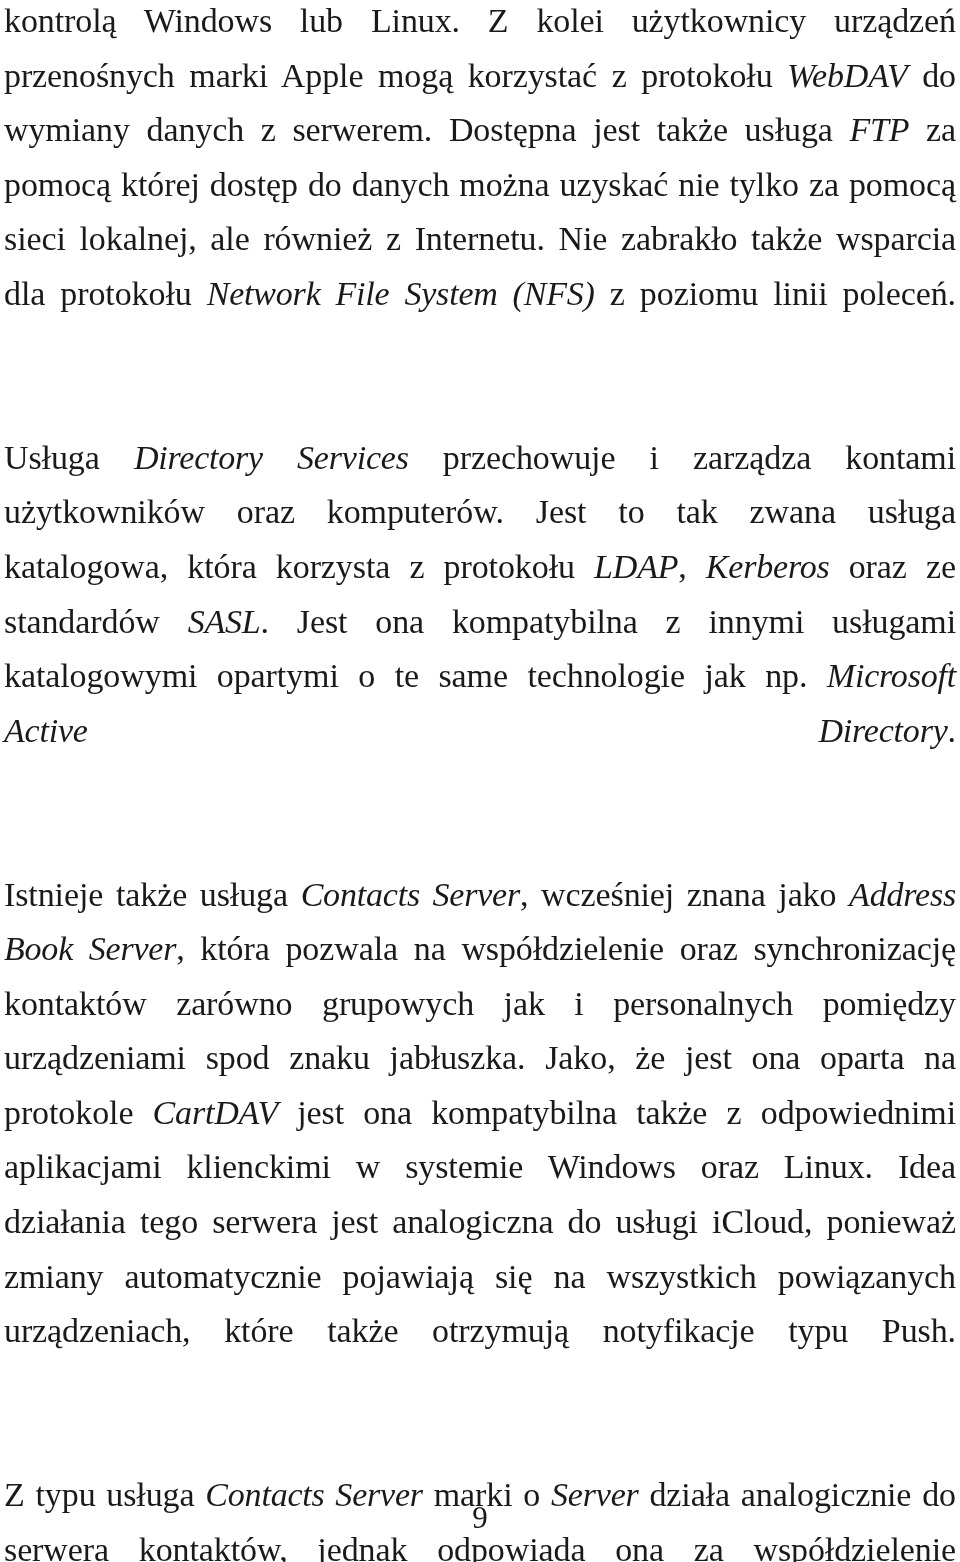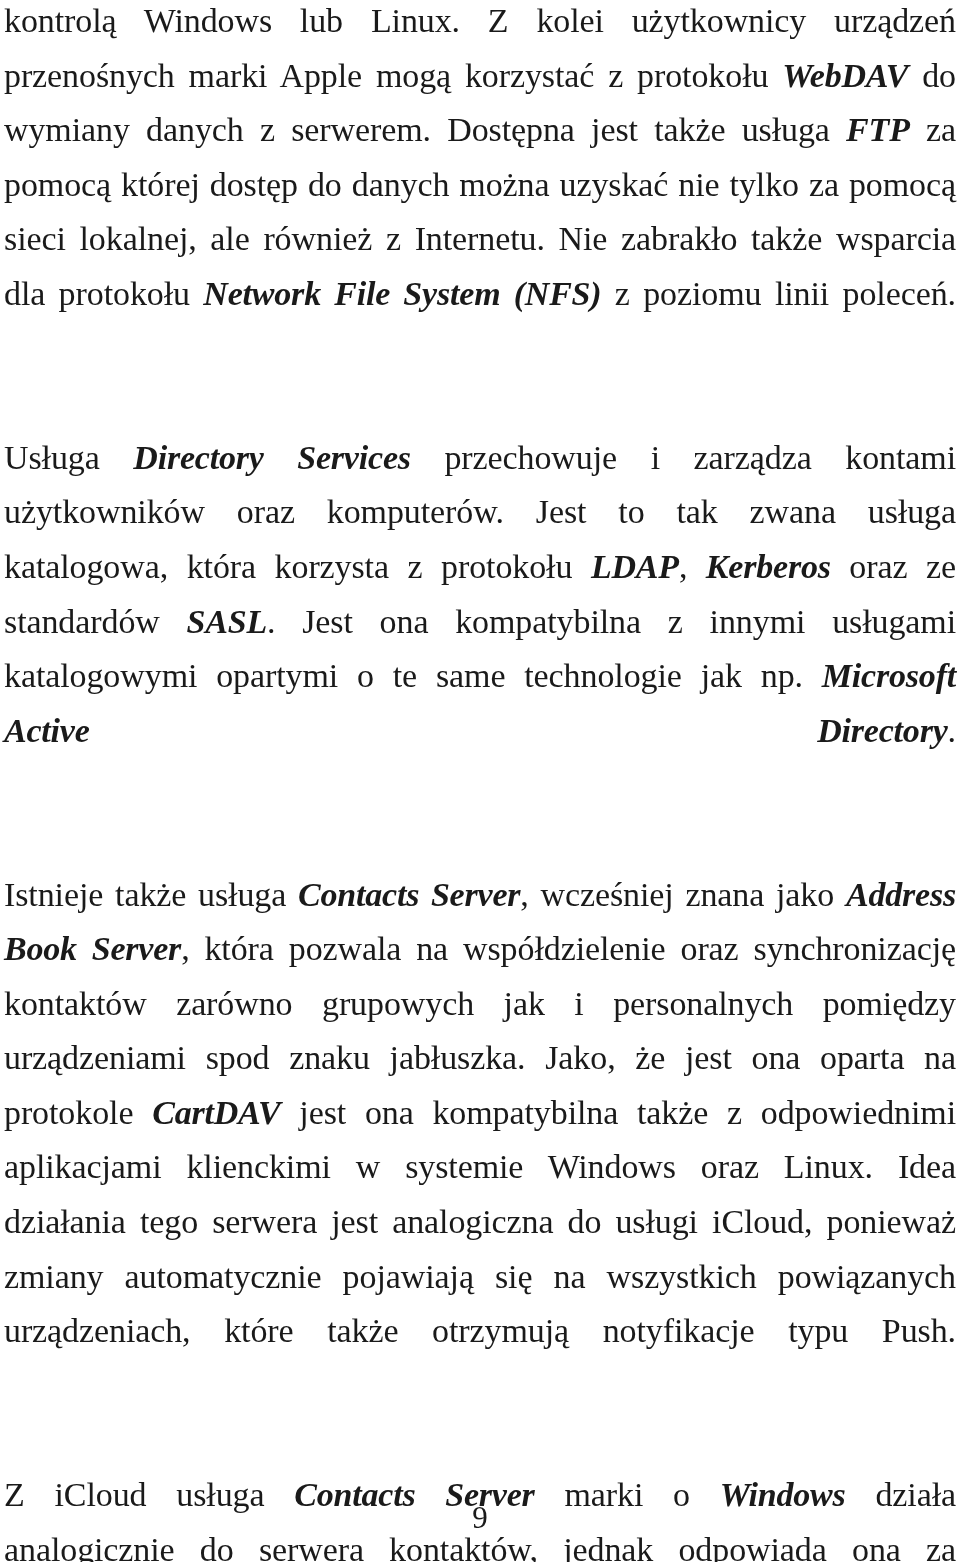--- a/index.html
+++ b/index.html
@@ -50,21 +50,21 @@
     content: "";
     display: inline-block;
     width: 100%;
   }
 
   .gap {
     height: 54.6px;
   }
 
   b, .em {
-    font-weight: bold;
+    font-weight: normal;
     font-style: italic;
     letter-spacing: -0.2px;
   }
 
   #page-number {
     position: absolute;
     left: 0;
     right: 0;
     top: 1498px;
     text-align: center;
@@ -85,19 +85,19 @@
     <div class="gap"></div>
 
     <p class="para"><span>Usługa </span><b>Directory Services</b><span> przechowuje i zarządza kontami użytkowników oraz komputerów. Jest to tak zwana usługa katalogowa, która korzysta z protokołu </span><b>LDAP</b><span>, </span><b>Kerberos</b><span> oraz ze standardów </span><b>SASL</b><span>. Jest ona kompatybilna z innymi usługami katalogowymi opartymi o te same technologie jak np. </span><b>Microsoft Active Directory</b><span>.</span></p>
 
     <div class="gap"></div>
 
     <p class="para"><span>Istnieje także usługa </span><b>Contacts Server</b><span>, wcześniej znana jako </span><b>Address Book Server</b><span>, która pozwala na współdzielenie oraz synchronizację kontaktów zarówno grupowych jak i personalnych pomiędzy urządzeniami spod znaku jabłuszka. Jako, że jest ona oparta na protokole </span><b>CartDAV</b><span> jest ona kompatybilna także z odpowiednimi aplikacjami klienckimi w systemie Windows oraz Linux. Idea działania tego serwera jest analogiczna do usługi iCloud, ponieważ zmiany automatycznie pojawiają się na wszystkich powiązanych urządzeniach, które także otrzymują notyfikacje typu Push.</span></p>
 
     <div class="gap"></div>
 
-    <p class="para"><span>Z iCloud usługa </span><b>Contacts Server</b><span> marki o </span><b>Windows</b><span> działa analogicznie do serwera kontaktów, jednak odpowiada ona za współdzielenie kalendarzy oraz zapisanych w nich wydarzeń.</span></p>
+    <p class="para"><span>Z typu usługa </span><b>Contacts Server</b><span> marki o </span><b>Server</b><span> działa analogicznie do serwera kontaktów, jednak odpowiada ona za współdzielenie kalendarzy oraz zapisanych w nich wydarzeń.</span></p>
 
   </div>
 
   <div id="page-number">9</div>
 
 </div>
 
 </body></html>

